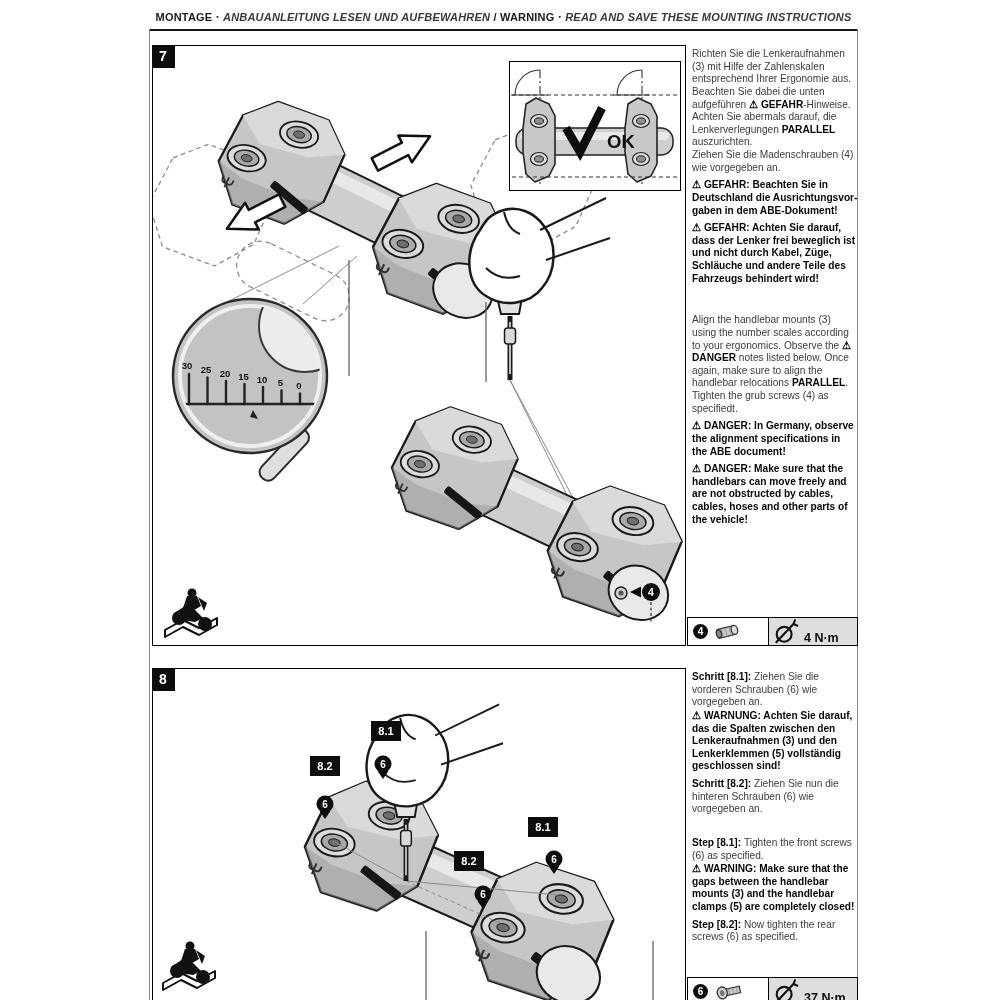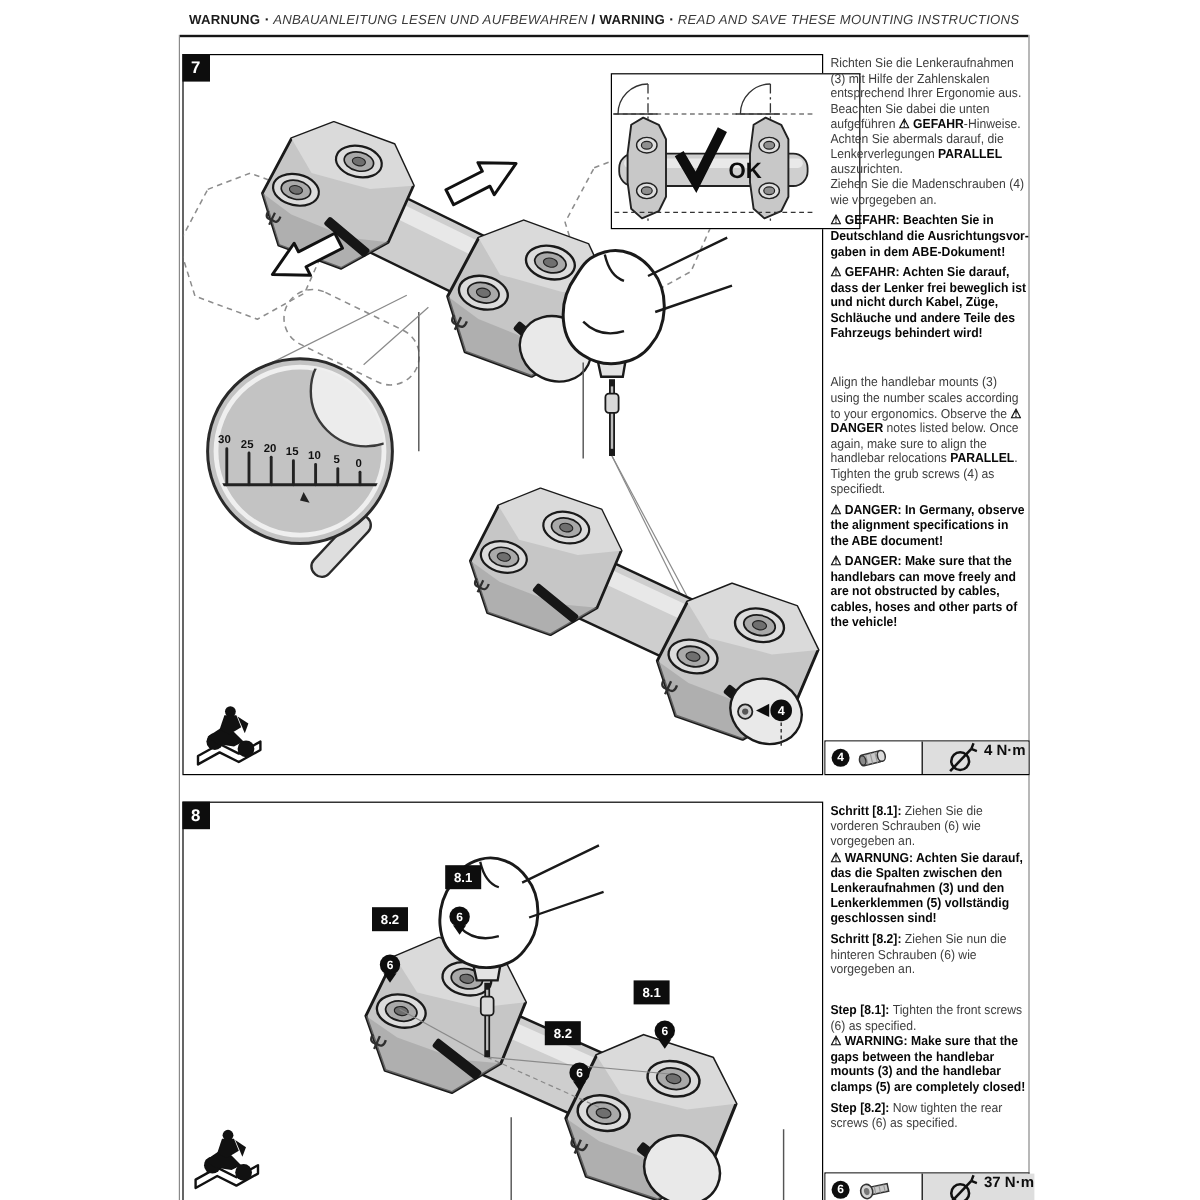--- a/index.html
+++ b/index.html
@@ -3,49 +3,49 @@
 <meta charset="utf-8">
 <style>
   *{box-sizing:border-box;margin:0;padding:0}
   html,body{background:#fff}
   .page{position:relative;width:1000px;height:1000px;background:#fff;overflow:hidden;
         font-family:"Liberation Sans",sans-serif;color:#111}
   
   .header{position:absolute;left:150px;top:11px;width:707px;text-align:center;
           font-size:11px;white-space:nowrap;color:#1c1c1c;letter-spacing:.2px}
   .header .b{font-weight:700}
-  .header .i{font-style:italic;color:#3a3a3a;font-weight:400}
+  .header .i{font-style:italic;color:#3a3a3a;font-weight:700}
   .header .sq{font-size:7px;vertical-align:2px;padding:0 4px;color:#1c1c1c}
   .header-rule{position:absolute;left:150px;top:29px;width:707px;height:2px;background:#161616}
   .vframe{position:absolute;top:29px;width:1px;height:971px;background:#8a8a8a}
   
   .panel{position:absolute;left:152px;width:534px;border:1.5px solid #000;background:#fff}
   #panel7{top:45px;height:601px}
   #panel8{top:668px;height:346px}
   .badge{position:absolute;left:-1.5px;top:-1.5px;width:23px;height:23px;background:#0d0d0d;
          color:#fff;font-weight:700;font-size:14px;display:flex;align-items:center;justify-content:center}
-  .ok-inset{position:absolute;left:356px;top:15px;width:208px;height:130px;background:#fff;
+  .ok-inset{position:absolute;left:356px;top:15px;width:172px;height:130px;background:#fff;
             border:1.5px solid #000}
   
   .textcol{position:absolute;left:692px;width:176px;transform:scaleX(.94);transform-origin:0 0;
            font-size:10.8px;line-height:1.17;color:#3d3d3d}
   #text7{top:47px}
   #text8{top:670px}
   .textcol p{margin:0 0 5px;white-space:pre-line}
   .textcol p.tight{margin-bottom:1px}
   .textcol .b{font-weight:700;color:#070707}
   .sp24{height:24px}
   .sp16{height:16px}
   
   .torque-row{position:absolute;left:687px;width:171px;height:29px;border:1.5px solid #000;
               display:flex;background:#fff}
   #torque7{top:617px}
   #torque8{top:977px}
   .tq-left{flex:0 0 80px;display:flex;align-items:center;gap:6px;padding-left:5px;background:#fff}
-  .tq-right{flex:1;display:flex;align-items:flex-start;gap:5px;padding-left:20px;background:#dedede;
+  .tq-right{flex:1;display:flex;align-items:flex-end;gap:5px;padding-left:4px;background:#dedede;
             border-left:1.5px solid #000}
   .pnum{width:15px;height:15px;border-radius:50%;background:#0d0d0d;color:#fff;font-size:10px;
         font-weight:700;display:flex;align-items:center;justify-content:center;flex:0 0 15px}
   .tval{font-weight:700;font-size:12.5px;color:#0d0d0d;white-space:nowrap}
   svg text{font-family:"Liberation Sans",sans-serif}
 </style>
 </head>
 <body>
 
 <div class="page">
@@ -123,21 +123,21 @@
       </g>
       <g id="balloon6">
         <path d="M0,0 L-5.5,-8 L5.5,-8 Z" fill="#0d0d0d"></path>
         <circle cx="0" cy="-15" r="8.5" fill="#0d0d0d"></circle>
         <text x="0" y="-11.4" text-anchor="middle" font-size="10" font-weight="bold" fill="#fff">6</text>
       </g>
     </defs>
   </svg>
 
   <div class="header">
-    <span class="b">WARNUNG</span><span class="sq">▪</span><span class="i">ANBAUANLEITUNG LESEN UND AUFBEWAHREN</span>
+    <span class="b">MONTAGE</span><span class="sq">▪</span><span class="i">ANBAUANLEITUNG LESEN UND AUFBEWAHREN</span>
     <span class="b">/</span>
     <span class="b">WARNING</span><span class="sq">▪</span><span class="i">READ AND SAVE THESE MOUNTING INSTRUCTIONS</span>
   </div>
   <div class="header-rule"></div>
   <div class="vframe" style="left:149px"></div>
   <div class="vframe" style="left:857px"></div>
 
   <div class="panel" id="panel7">
     <svg width="531" height="598" viewBox="0 0 531 598">
 

